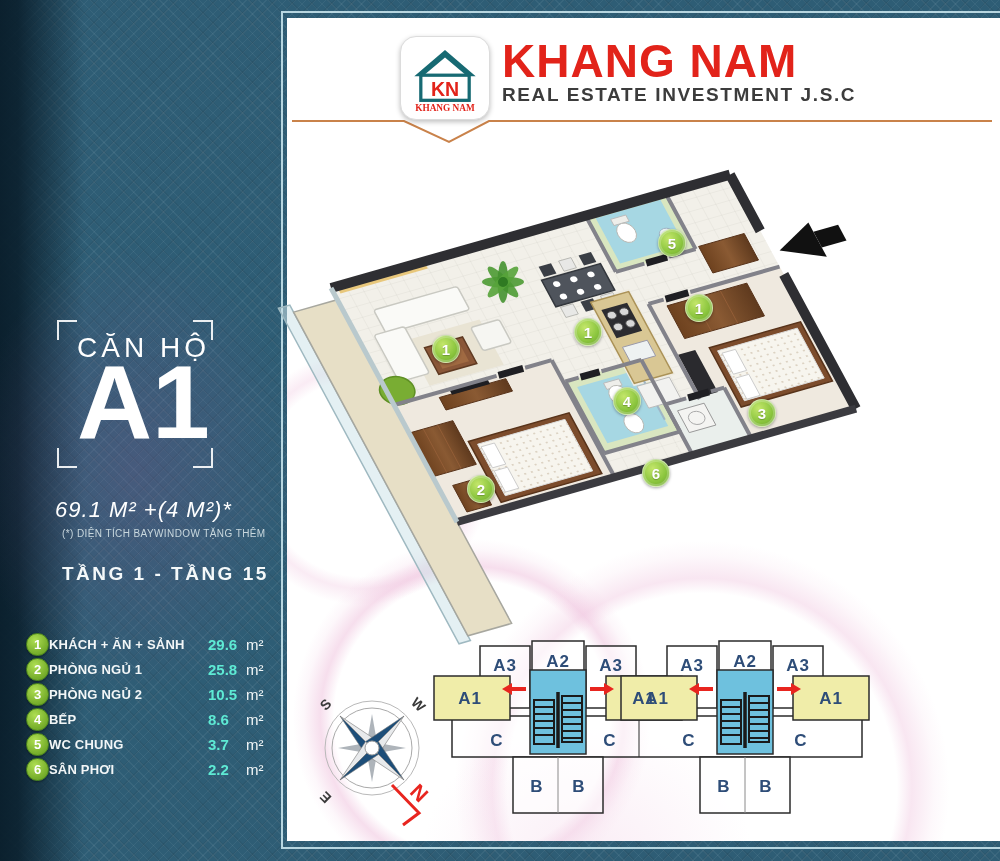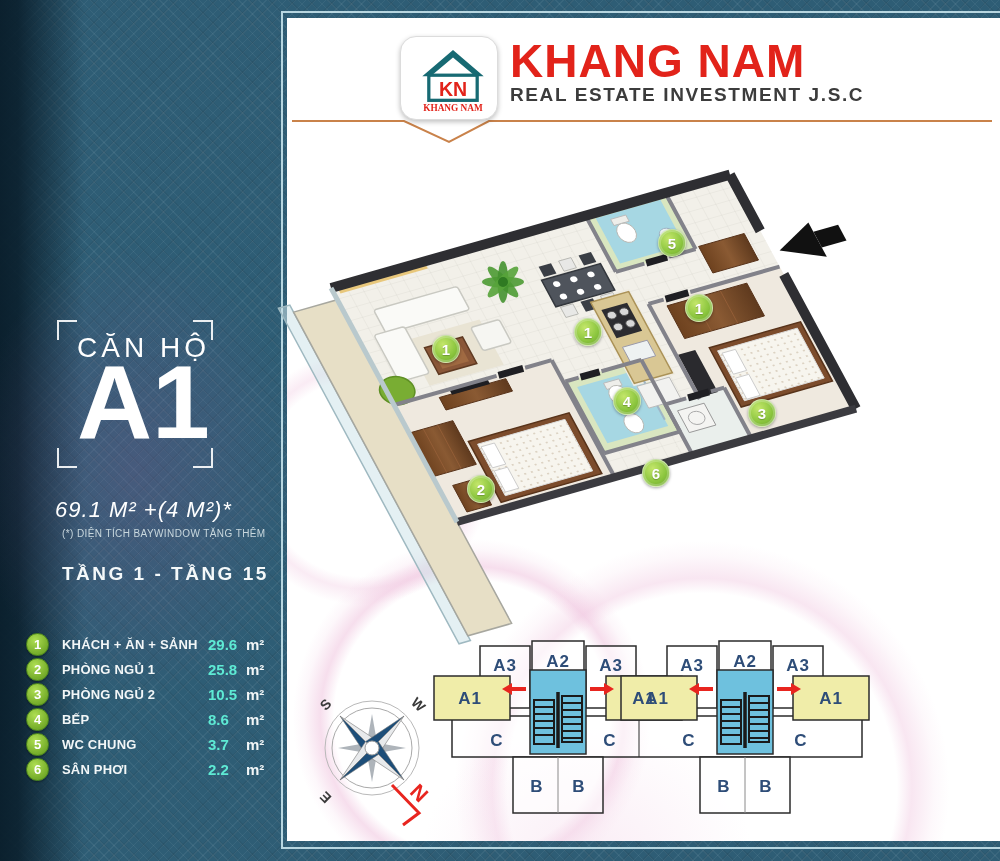--- a/index.html
+++ b/index.html
@@ -28,21 +28,21 @@
   .r3{left:-70px;top:315px;width:290px;height:290px;
     background:radial-gradient(circle, rgba(238,190,219,0) 48%, rgba(238,190,219,.30) 54%, rgba(238,190,219,0) 62%);}
   .r4{left:120px;top:690px;width:360px;height:300px;
     background:radial-gradient(ellipse, rgba(246,222,237,.55) 0%, rgba(246,222,237,0) 65%);}
 
   .artwork{position:absolute;left:0;top:0;z-index:4;pointer-events:none;}
 
   
   .header{position:absolute;left:400px;top:36px;z-index:5;display:flex;align-items:flex-start;}
   .logo-box{width:88px;height:82px;background:#fff;border:1px solid #dcdcdc;border-radius:16px;
-    box-shadow:0 2px 5px rgba(0,0,0,.25);display:flex;align-items:center;justify-content:center;padding-left:8px;}
+    box-shadow:0 2px 5px rgba(0,0,0,.25);display:flex;align-items:center;justify-content:center;}
   .brand-col{margin-left:12px;padding-top:2px;}
   .brand{font-size:46px;font-weight:bold;color:#e2231a;letter-spacing:1px;line-height:1.0;}
   .subtitle{font-size:19px;font-weight:bold;color:#3c3c3c;letter-spacing:1.6px;margin-top:0;}
 
   
   .sb{position:absolute;z-index:5;color:#fff;}
   .bracket-box{left:57px;top:320px;width:156px;height:148px;}
   .bk{position:absolute;width:18px;height:18px;}
   .bk.tl{left:0;top:0;border-left:2px solid rgba(255,255,255,.9);border-top:2px solid rgba(255,255,255,.9);}
   .bk.tr{right:0;top:0;border-right:2px solid rgba(255,255,255,.9);border-top:2px solid rgba(255,255,255,.9);}
@@ -53,23 +53,23 @@
   .area-line{left:0;top:497px;width:287px;text-align:center;font-size:22px;font-style:italic;letter-spacing:1px;}
   .footnote{left:62px;top:528px;font-size:10px;color:#c9d8de;letter-spacing:.4px;}
   .floors{left:62px;top:563px;font-size:19px;font-weight:bold;letter-spacing:2.5px;color:#f4f8f9;}
 
   .legend{position:absolute;left:26px;top:634px;width:246px;z-index:5;}
   .lrow{display:flex;align-items:center;height:21px;margin-bottom:4px;}
   .lnum{width:21px;height:21px;border-radius:50%;flex:0 0 21px;
     background:radial-gradient(circle at 38% 30%, #aede52, #7db32f 60%, #5d9721);
     border:1px solid #4f8a1a;color:#fff;font-size:13px;font-weight:bold;
     display:flex;align-items:center;justify-content:center;box-shadow:0 1px 2px rgba(0,0,0,.35);}
-  .llabel{flex:1;margin-left:13px;font-size:13px;font-weight:bold;color:#f2f6f7;letter-spacing:.2px;}
+  .llabel{flex:1;font-size:13px;font-weight:bold;color:#f2f6f7;letter-spacing:.2px;}
   .lval{width:38px;font-size:15px;font-weight:bold;color:#5eead4;}
-  .lunit{width:26px;font-size:15px;font-weight:bold;color:#f2f6f7;}
+  .lunit{width:26px;font-size:15px;font-weight:normal;color:#f2f6f7;}
 
   .marker{position:absolute;width:26px;height:26px;border-radius:50%;z-index:6;
     background:radial-gradient(circle at 38% 32%, #c3e66a, #8cc63f 55%, #66a023);
     border:1px solid rgba(255,255,255,.55);
     box-shadow:0 1px 3px rgba(0,0,0,.35), inset 0 0 0 2px rgba(255,255,255,.22);
     color:#fff;font-weight:bold;font-size:15px;display:flex;align-items:center;justify-content:center;
     text-shadow:0 1px 1px rgba(0,0,0,.25);}
 
   .sp-label{font-family:"Liberation Sans", sans-serif;font-weight:bold;font-size:17px;fill:#2e4d78;letter-spacing:1px;}
   .cmp-letter{font-family:"Liberation Sans", sans-serif;font-weight:bold;font-size:14px;fill:#3a3a3a;}

